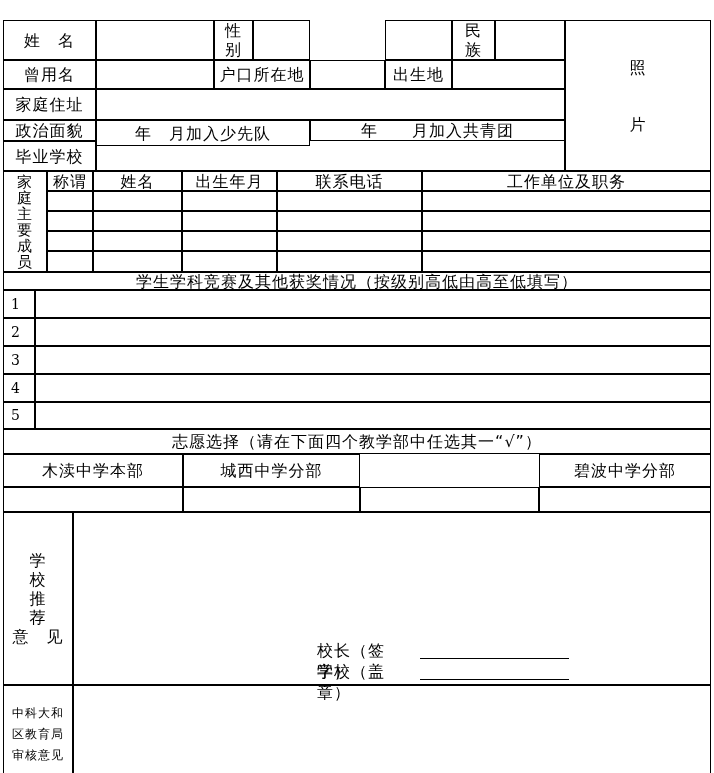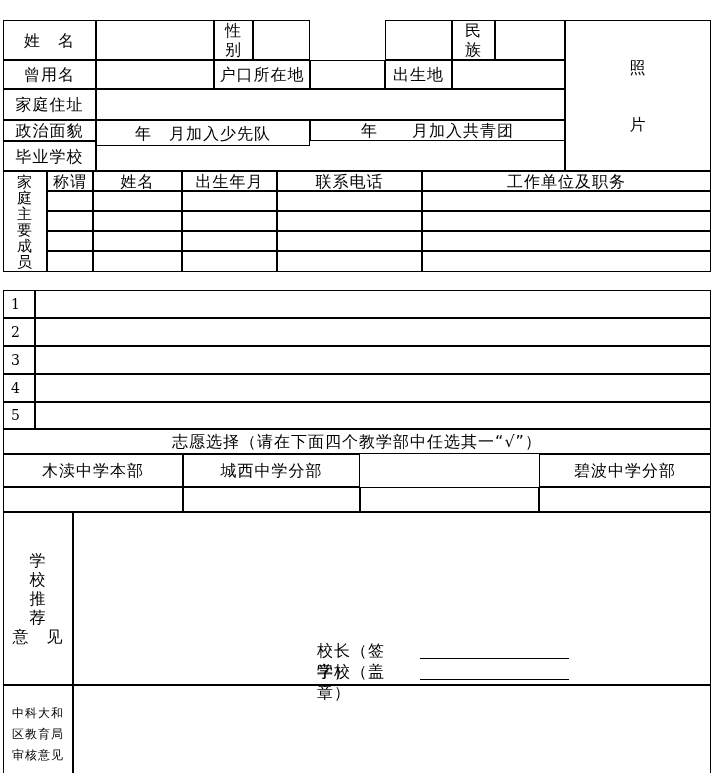--- a/index.html
+++ b/index.html
@@ -95,20 +95,21 @@
   <div class="c" style="left:179px;top:211px;width:95px;height:20px"></div>
   <div class="c" style="left:274px;top:211px;width:145px;height:20px"></div>
   <div class="c" style="left:419px;top:211px;width:289px;height:20px"></div>
 
   <div class="c" style="left:44px;top:231px;width:46px;height:21px"></div>
   <div class="c" style="left:90px;top:231px;width:89px;height:21px"></div>
   <div class="c" style="left:179px;top:231px;width:95px;height:21px"></div>
   <div class="c" style="left:274px;top:231px;width:145px;height:21px"></div>
   <div class="c" style="left:419px;top:231px;width:289px;height:21px"></div>
 
+  <div class="c" style="left:0;top:252px;width:708px;height:18px">学生学科竞赛及其他获奖情况（按级别高低由高至低填写）</div>
   <div class="c numcell" style="left:0;top:270px;width:32px;height:28px">1</div>
   <div class="c" style="left:32px;top:270px;width:676px;height:28px"></div>
   <div class="c numcell" style="left:0;top:298px;width:32px;height:28px">2</div>
   <div class="c" style="left:32px;top:298px;width:676px;height:28px"></div>
   <div class="c numcell" style="left:0;top:326px;width:32px;height:28px">3</div>
   <div class="c" style="left:32px;top:326px;width:676px;height:28px"></div>
   <div class="c numcell" style="left:0;top:354px;width:32px;height:28px">4</div>
   <div class="c" style="left:32px;top:354px;width:676px;height:28px"></div>
   <div class="c numcell" style="left:0;top:382px;width:32px;height:27px">5</div>
   <div class="c" style="left:32px;top:382px;width:676px;height:27px"></div>

